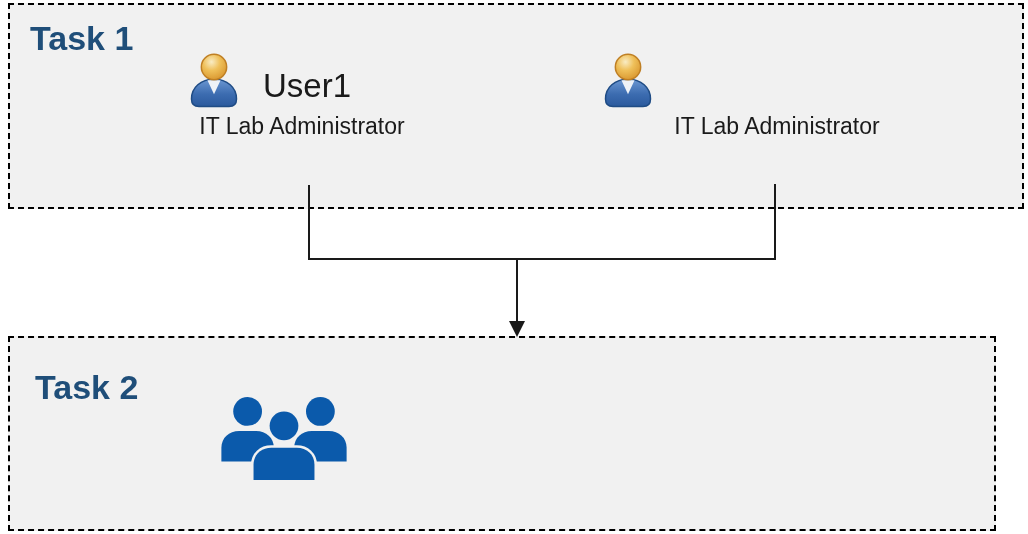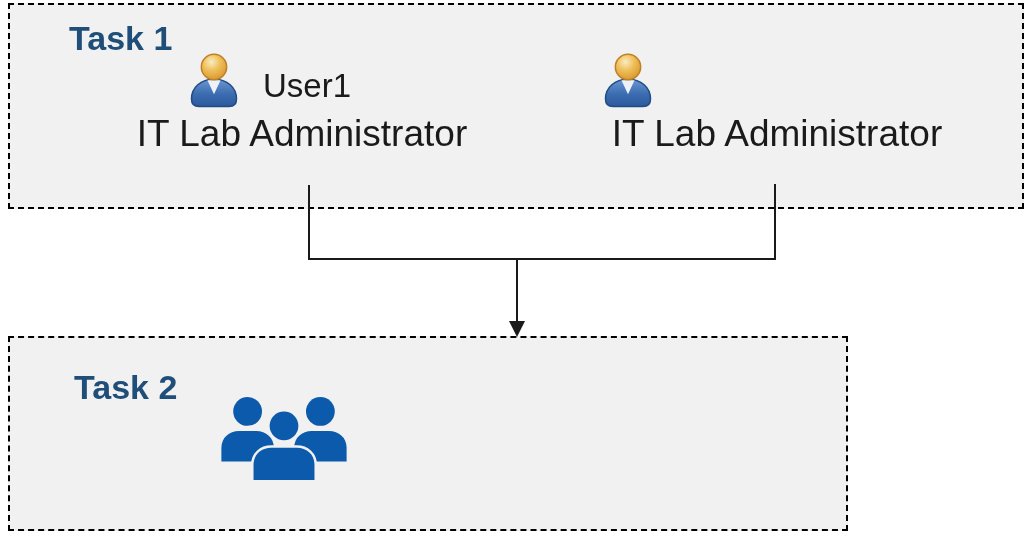--- a/index.html
+++ b/index.html
@@ -14,48 +14,47 @@
   }
   .defs-svg { position: absolute; width: 0; height: 0; }
 
   .task-box {
     position: absolute;
     background: var(--box-background, #f1f1f1);
     border: 2px dashed var(--border, #000000);
     box-sizing: border-box;
   }
   #task1-box { left: 8px; top: 3px;   width: 1016px; height: 206px; }
-  #task2-box { left: 8px; top: 336px; width: 840px; height: 195px; }
+  #task2-box { left: 8px; top: 336px; width: 988px; height: 195px; }
 
   .task-label {
     position: absolute;
     font-size: 34px;
     font-weight: 700;
     color: var(--task-label, #1f4e79);
     white-space: nowrap;
-    margin-left: 39px;
   }
   #task1-label { left: 20px; top: 14px; }
   #task2-label { left: 25px; top: 30px; }
 
   .member-icon { position: absolute; width: 60px; height: 62px; }
   #member1-icon { left: 184px; top: 51px; }
   #member2-icon { left: 598px; top: 51px; }
 
   .member-name {
     position: absolute;
     font-size: 33px;
     white-space: nowrap;
   }
   #member1-name { left: 263px; top: 67px; }
   #member2-name { left: 667px; top: 67px; }
 
   .member-role {
     position: absolute;
-    font-size: 37px;
+    font-size: 23px;
     width: 380px;
     text-align: center;
     white-space: nowrap;
   }
   #member1-role { left: 112px; top: 113px; }
   #member2-role { left: 587px; top: 113px; }
 
   #group-icon { position: absolute; left: 216px; top: 392px; width: 136px; height: 88px; }
 
   #group-name {

